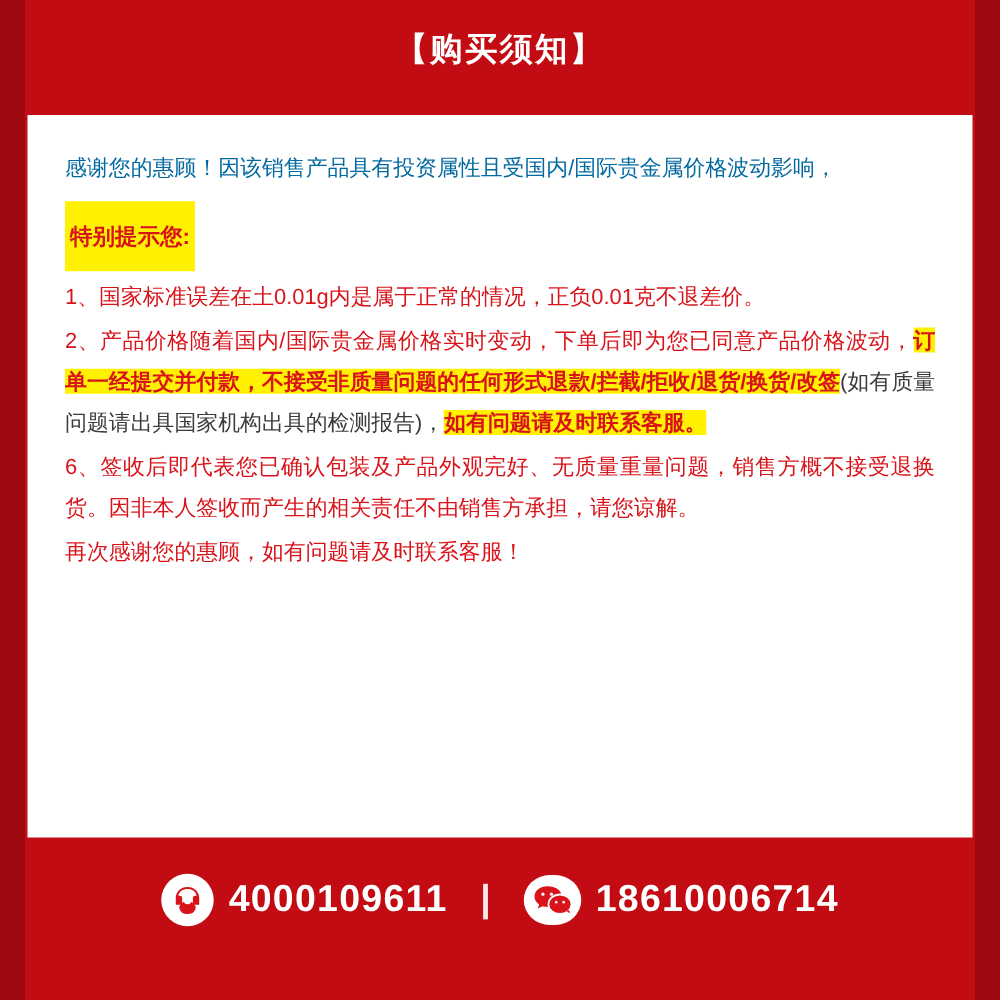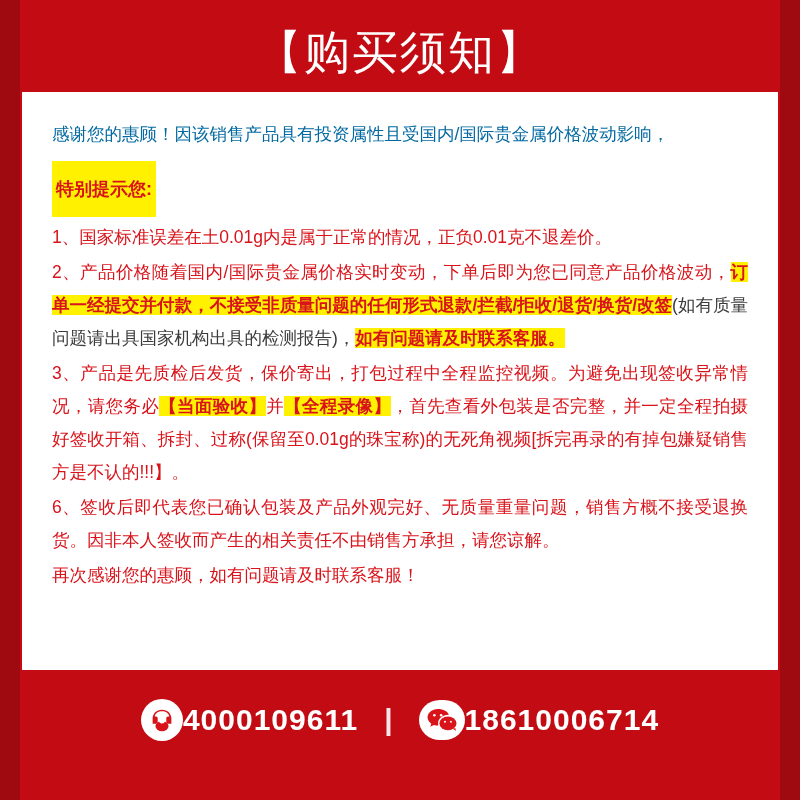--- a/index.html
+++ b/index.html
@@ -18,22 +18,22 @@
     background: #9e0a0f;
   }
   .band-left { left: 0; }
   .band-right { right: 0; }
 
   .page-title {
     position: absolute;
     top: 22px; left: 0; right: 0;
     text-align: center;
     color: #ffffff;
-    font-size: 46px;
-    font-weight: normal;
+    font-size: 26px;
+    font-weight: bold;
     letter-spacing: 2px;
   }
 
   .card {
     position: absolute;
     left: 22px; right: 22px;
     top: 92px;
     height: 578px;
     background: #ffffff;
     padding: 26px 30px 10px 30px;
@@ -72,20 +72,21 @@
     top: 685px;
     height: 70px;
     display: flex;
     align-items: center;
     justify-content: center;
     gap: 26px;
   }
   .contact {
     display: flex;
     align-items: center;
+    gap: 12px;
   }
   .contact-num {
     color: #ffffff;
     font-size: 30px;
     font-weight: bold;
     letter-spacing: 1px;
   }
   .divider {
     color: #ffffff;
     font-size: 30px;
@@ -117,21 +118,20 @@
 <div class="card">
 
   <p class="para">感谢您的惠顾！因该销售产品具有投资属性且受国内/国际贵金属价格波动影响，</p>
 
   <div class="note-title">特别提示您:</div>
 
   <p class="para red">1、国家标准误差在土0.01g内是属于正常的情况，正负0.01克不退差价。</p>
 
   <p class="para red"><span>2、产品价格随着国内/国际贵金属价格实时变动，下单后即为您已同意产品价格波动，</span><span class="hl-yellow-red">订单一经提交并付款，不接受非质量问题的任何形式退款/拦截/拒收/退货/换货/改签</span><span class="gray">(如有质量问题请出具国家机构出具的检测报告)，</span><span class="hl-yellow-red">如有问题请及时联系客服。</span></p>
 
-  <p class="para red"><span>3、产品是先质检后发货，保价寄出，打包过程中全程监控视频。为避免出现签收异常情况，请您务必</span><span class="hl-yellow-red">【当面验收】</span><span>并</span><span class="hl-yellow-red">【全程录像】</span><span>，首先查看外包装是否完整，并一定全程拍摄好签收开箱、拆封、过称(保留至0.01g的珠宝称)的无死角视频[拆完再录的有掉包嫌疑销售方是不认的!!!】。</span></p>
 
   <p class="para red">6、签收后即代表您已确认包装及产品外观完好、无质量重量问题，销售方概不接受退换货。因非本人签收而产生的相关责任不由销售方承担，请您谅解。</p>
 
   <p class="para red">再次感谢您的惠顾，如有问题请及时联系客服！</p>
 </div>
 
 <div class="footer">
   <div class="contact">
     <span class="icon-circle">
       <svg width="30" height="30" viewBox="0 0 32 32" aria-hidden="true">

